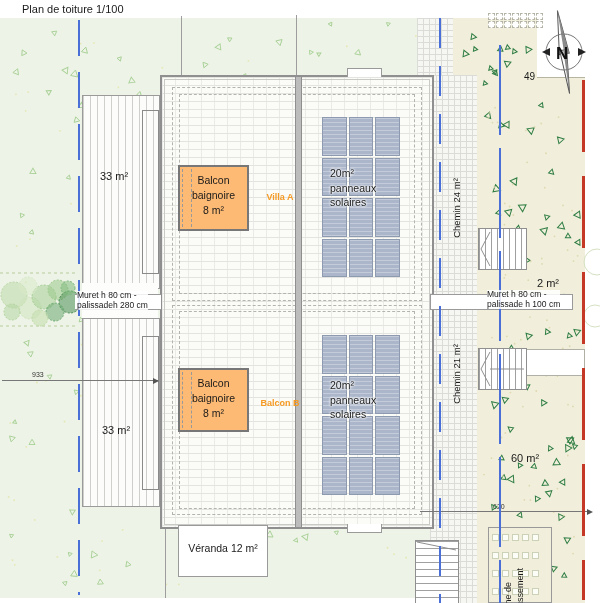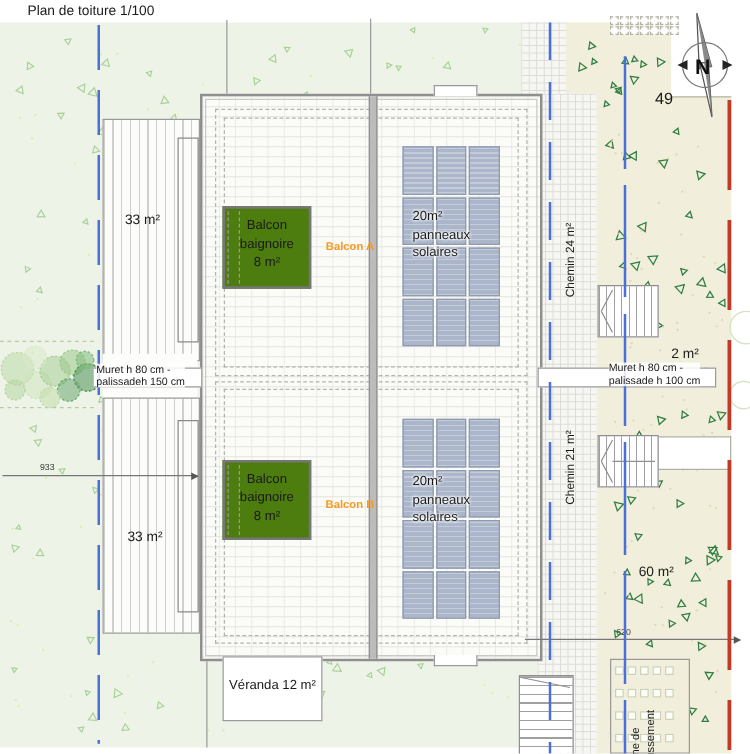--- a/index.html
+++ b/index.html
@@ -42,21 +42,21 @@
   
   .deck{background-color:#fcfcfa;border:1.5px solid #9a9a9a;z-index:2;
     background-image:repeating-linear-gradient(90deg,#cfcfcb 0 1px,transparent 1px 7px);}
   .deckU{left:82px;top:95px;width:76px;height:192px;}
   .deckL{left:82px;top:318px;width:76px;height:187px;}
   .deckGap{left:82px;top:283px;width:76px;height:36px;background:#fdfdfc;z-index:2;}
   .deckInner{border:1.5px solid #8a8a8a;z-index:3;background:transparent;}
   .dInU{left:142px;top:110px;width:15px;height:162px;}
   .dInL{left:142px;top:336px;width:15px;height:152px;}
   
-  .balcon{background:#4d7c0f;border:2px solid #777;z-index:4;text-align:center;
+  .balcon{background:#fdba74;border:2px solid #777;z-index:4;text-align:center;
     font-size:10.5px;line-height:15px;padding-top:6px;box-sizing:border-box;}
   .balcon:before{content:"";position:absolute;left:2px;top:2px;bottom:2px;width:8px;
     border-left:1px dashed #999;border-right:1px dashed #999;}
   .balconA{left:178px;top:165px;width:71px;height:66px;}
   .balconB{left:178px;top:368px;width:71px;height:64px;}
   .solar{display:grid;grid-template-columns:repeat(3,1fr);grid-template-rows:repeat(4,1fr);
     gap:2px;z-index:3;}
   .solarA{left:322px;top:117px;width:78px;height:160px;}
   .solarB{left:322px;top:335px;width:78px;height:160px;}
   .cell{background:var(--panel,#abb6cb);border:1px solid #8e9ab0;
@@ -93,21 +93,21 @@
   .grayline{width:1px;background:#9d9d9d;z-index:2;}
   
   .stairsV{background:#fff;border:1px solid #8f8f8f;z-index:4;
     background-image:repeating-linear-gradient(90deg,#a0a0a0 0 1px,transparent 1px 6px);}
   .stairsU{left:478px;top:228px;width:47px;height:40px;}
   .stairsL{left:478px;top:348px;width:47px;height:40px;}
   .stairsB{left:415px;top:540px;width:42px;height:63px;background:#fff;border:1px solid #8f8f8f;z-index:4;
     background-image:repeating-linear-gradient(180deg,#a0a0a0 0 1px,transparent 1px 7px);}
   .landing{left:525px;top:349px;width:59px;height:25px;background:#fff;
     border:1px solid #b0b0a6;border-left:none;z-index:3;}
-  .veranda{left:178px;top:525px;width:80px;height:52px;background:#fff;border:1.5px solid #9a9a9a;
+  .veranda{left:178px;top:525px;width:90px;height:52px;background:#fff;border:1.5px solid #9a9a9a;
     z-index:4;text-align:center;padding-top:16px;box-sizing:border-box;font-size:10.5px;}
   .zoneBox{left:488px;top:527px;width:64px;height:76px;border:1px solid #999;z-index:3;
     background:var(--gravel,#f1efdc);overflow:hidden;padding:2px 0 0 3px;box-sizing:border-box;}
   .sq{display:inline-block;width:7px;height:7px;margin:0 3px 3px 0;
     background:#fdfdf8;border:1px solid #ccd2b8;box-sizing:border-box;}
   .topStrip{left:488px;top:13px;width:57px;height:17px;z-index:3;line-height:0;}
   .sq2{display:inline-block;width:7px;height:7px;margin:0 1px 1px 0;
     background:#fff;border:1px dashed #b3b3a6;box-sizing:border-box;}
   .zoneTxt{width:80px;height:12px;font-size:9px;transform:rotate(-90deg);z-index:6;}
   .compass{z-index:6;}
@@ -594,21 +594,21 @@
     <span>Balcon</span><br>
     <span>baignoire</span><br>
     <span>8 m²</span>
   </div>
   <div class="abs balcon balconB">
     <span>Balcon</span><br>
     <span>baignoire</span><br>
     <span>8 m²</span>
   </div>
 
-  <div class="abs villaLbl" style="left:258px;top:192px">Balcon A</div>
+  <div class="abs villaLbl" style="left:258px;top:192px">Villa A</div>
   <div class="abs villaLbl" style="left:258px;top:398px">Balcon B</div>
 
   <div class="abs solar solarA">
     <div class="cell"></div>
       <div class="cell"></div>
       <div class="cell"></div>
     <div class="cell"></div>
       <div class="cell"></div>
       <div class="cell"></div>
     <div class="cell"></div>
@@ -638,21 +638,21 @@
     <span>solaires</span>
   </div>
   <div class="abs solarTxt sTxtB">
     <span>20m²</span><br>
     <span>panneaux</span><br>
     <span>solaires</span>
   </div>
 
   <div class="abs muretBandL"></div>
   <div class="abs muretTxt" style="left:77px;top:291px">
-    <span>Muret h 80 cm -</span><br><span>palissadeh 150 cm</span>
+    <span>Muret h 80 cm -</span><br><span>palissadeh 280 cm</span>
   </div>
   <div class="abs muretBandR"></div>
   <div class="abs muretTxt" style="left:487px;top:290px">
     <span>Muret h 80 cm -</span><br><span>palissade h 100 cm</span>
   </div>
 
   <div class="abs dimLine" style="left:2px;top:380px;width:156px"></div>
   <div class="abs arrowR" style="left:153px;top:378px"></div>
   <div class="abs small" style="left:32px;top:371px">933</div>
   <div class="abs dimLine" style="left:420px;top:511px;width:170px"></div>
@@ -682,21 +682,21 @@
 
   <div class="abs zoneBox" id="zoneBox"><span class="sq"></span><span class="sq"></span><span class="sq"></span><span class="sq"></span><span class="sq"></span><span class="sq"></span><span class="sq"></span><span class="sq"></span><span class="sq"></span><span class="sq"></span><span class="sq"></span><span class="sq"></span><span class="sq"></span><span class="sq"></span><span class="sq"></span><span class="sq"></span><span class="sq"></span><span class="sq"></span><span class="sq"></span><span class="sq"></span></div>
   <div class="abs topStrip" id="topStrip"><span class="sq2"></span><span class="sq2"></span><span class="sq2"></span><span class="sq2"></span><span class="sq2"></span><span class="sq2"></span><span class="sq2"></span><span class="sq2"></span><span class="sq2"></span><span class="sq2"></span><span class="sq2"></span><span class="sq2"></span><span class="sq2"></span><span class="sq2"></span></div>
   <div class="abs zoneTxt" style="left:469px;top:569px">Zone de</div>
   <div class="abs zoneTxt" style="left:481px;top:582px">rebroussement</div>
 
   <div class="abs vlbl" style="left:412px;top:202px">Chemin 24 m²</div>
   <div class="abs vlbl" style="left:412px;top:368px">Chemin 21 m²</div>
   <div class="abs lbl ctr" style="left:528px;top:277px;width:40px">2 m²</div>
   <div class="abs lbl ctr" style="left:505px;top:452px;width:40px">60 m²</div>
-  <div class="abs lbl" style="left:524px;top:71px;font-size:13px">49</div>
+  <div class="abs lbl" style="left:524px;top:71px;font-size:10px">49</div>
 
   <div class="abs blue b1"></div>
   <div class="abs blue b2"></div>
   <div class="abs blue b3"></div>
   <div class="abs red"></div>
 
   <svg class="abs compass" style="left:538px;top:8px" width="52" height="92">
     <g transform="rotate(-9 26 44)">
       <polygon points="26,2 31,46 21,46" fill="#fff" stroke="#555" stroke-width="1"></polygon>
       <polygon points="26,2 31,46 26,46" fill="#8a8a8a"></polygon>

